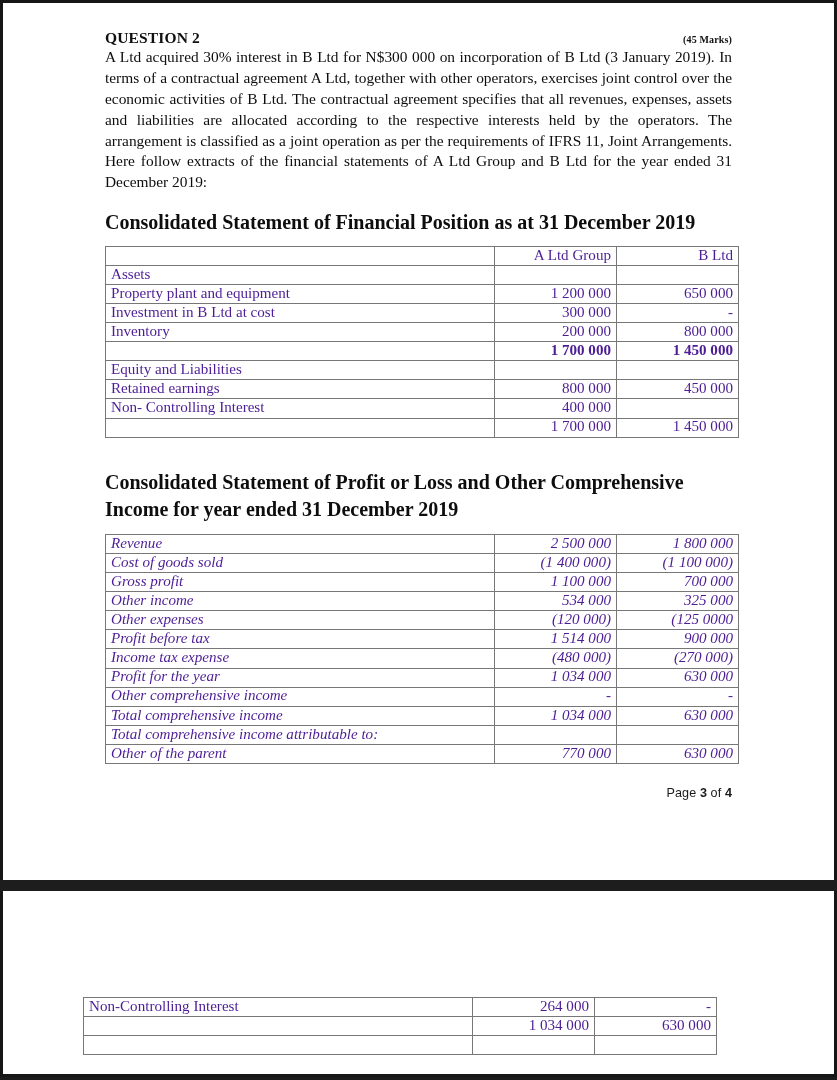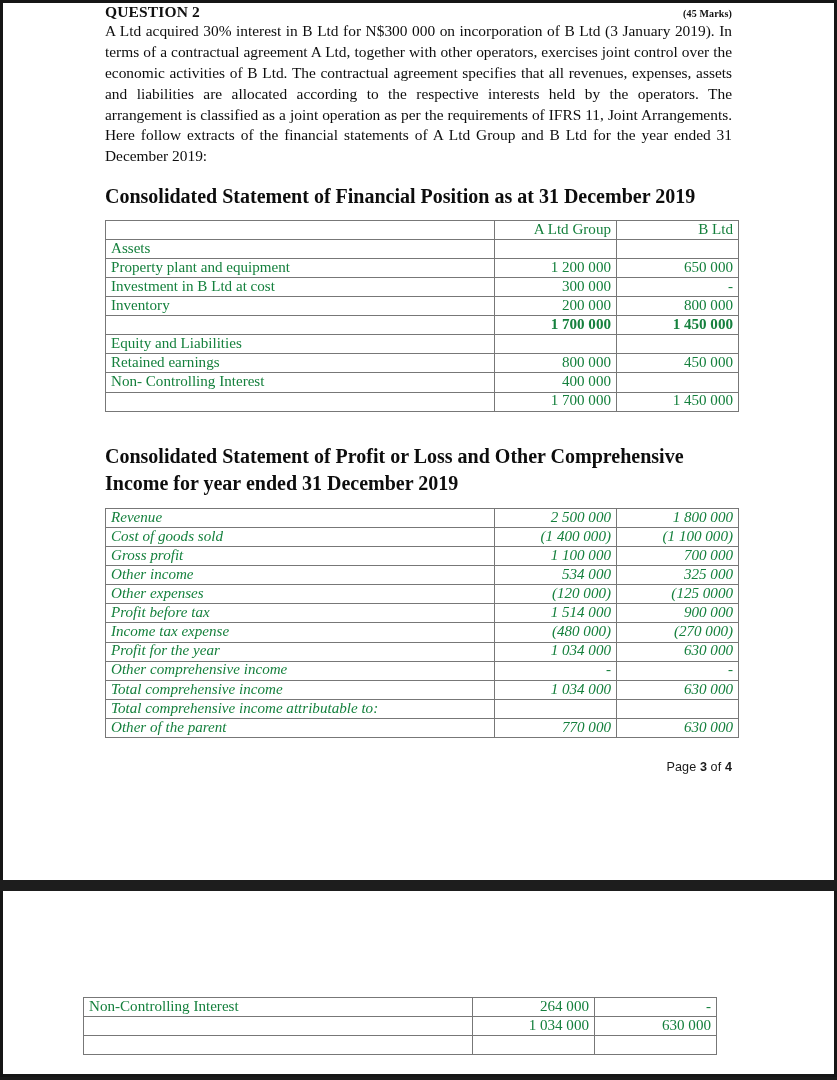--- a/index.html
+++ b/index.html
@@ -41,20 +41,21 @@
     height: 186px;
     border-bottom: 3px solid #161616;
     padding: 0 80px;
   }
 
   
   .q-header {
     display: flex;
     justify-content: space-between;
     align-items: baseline;
+    padding-top: 26px;
     font-weight: bold;
     font-size: 15.5px;
     letter-spacing: 0.15px;
     color: #101010;
   }
   .q-header .marks { font-size: 10px; }
 
   
   .intro {
     margin-top: 0;
@@ -73,21 +74,21 @@
   }
   .sec-heading.first { margin-top: 16px; }
   .sec-heading.second { margin-top: 31px; }
 
   
   table.fin {
     border-collapse: collapse;
     width: 633px;
     table-layout: fixed;
     margin-top: 9px;
-    color: #15803d;
+    color: #4c1d95;
     border-radius: 32px;
   }
   table.fin td {
     border: 1px solid #777;
     font-size: 15.1px;
     height: 19.1px;
     padding: 0 4px 1px 5px;
     line-height: 1.02;
     white-space: nowrap;
     overflow: hidden;

